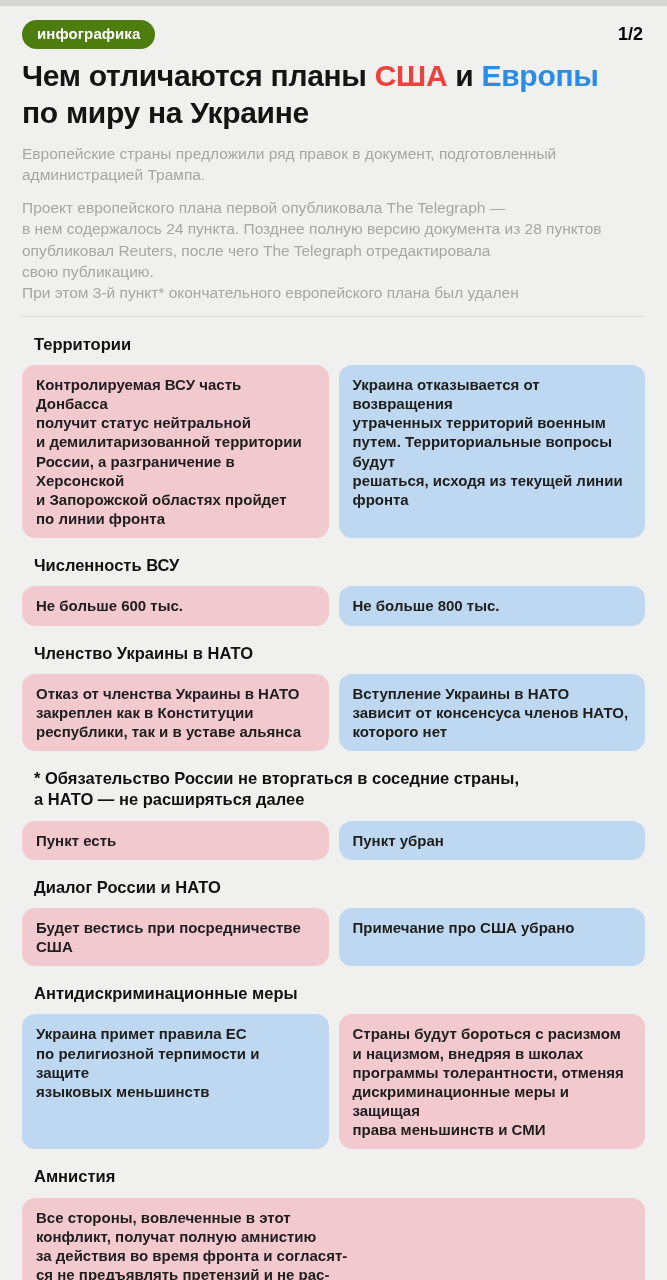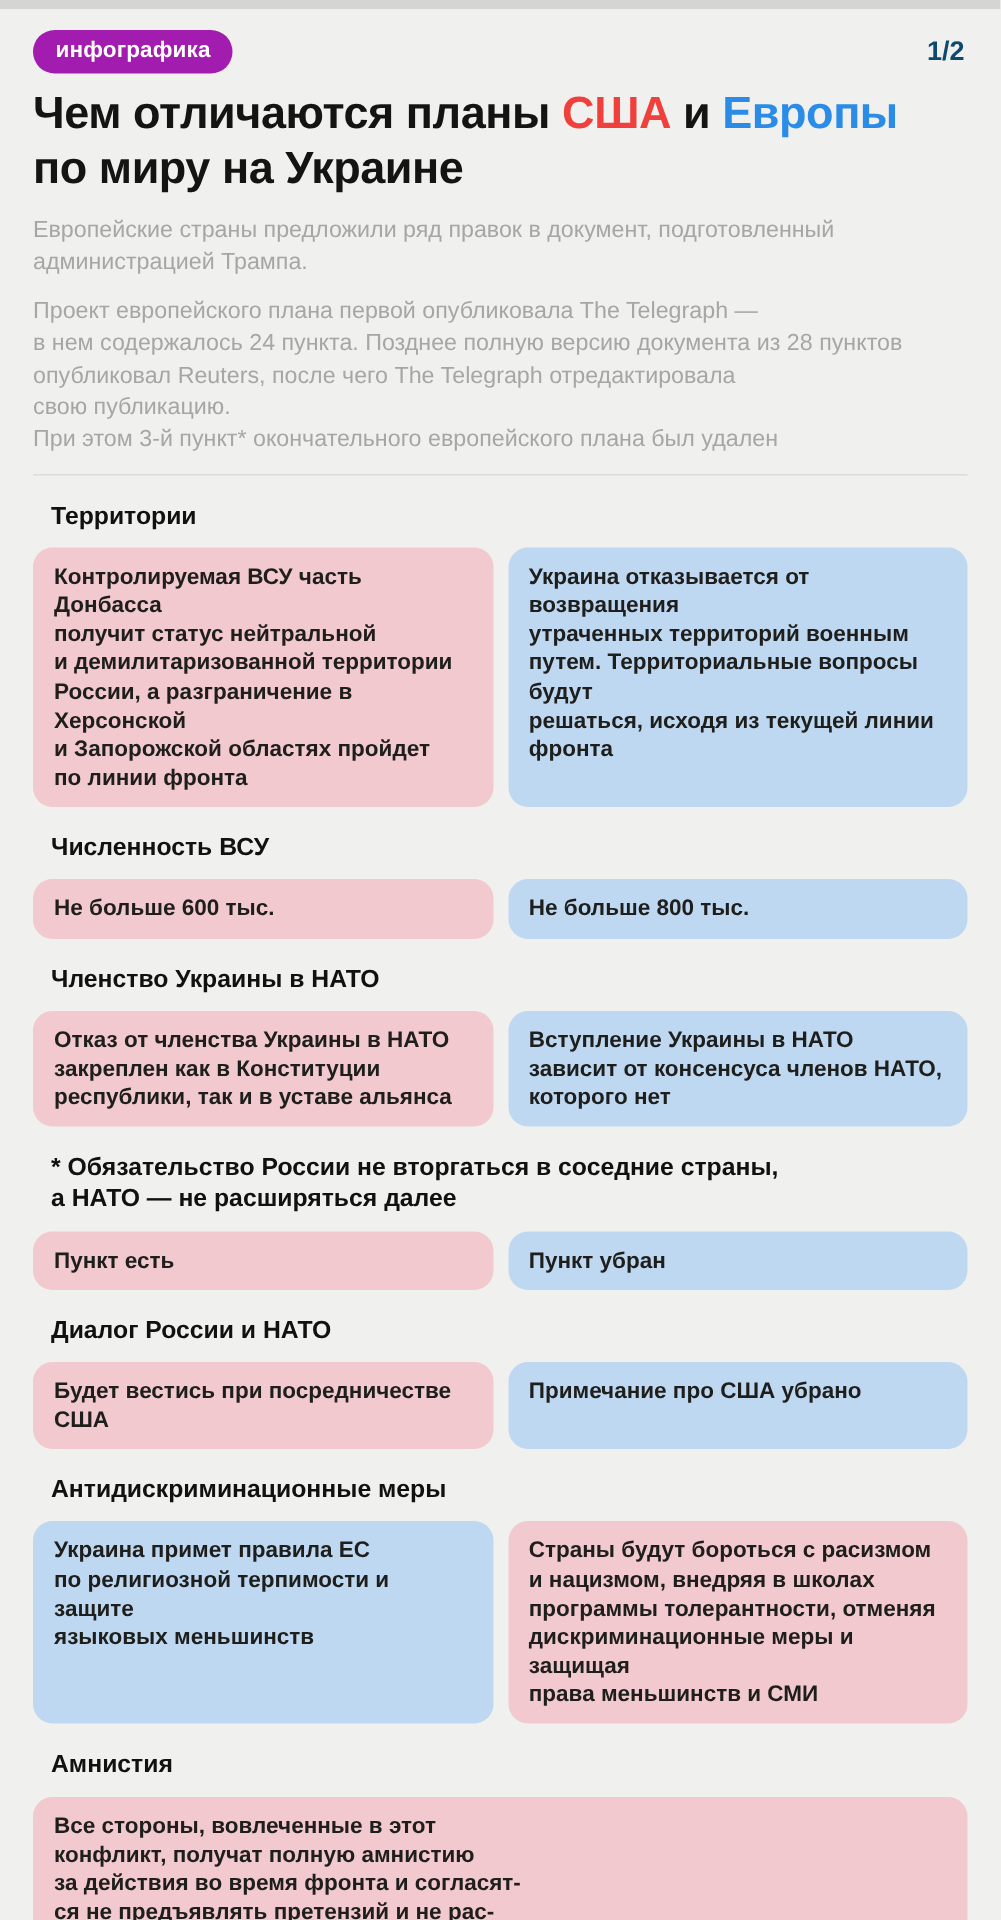--- a/index.html
+++ b/index.html
@@ -21,24 +21,24 @@
     height:1280px;
     background:var(--bg);
     font-family:"Liberation Sans","DejaVu Sans",sans-serif;
     color:var(--ink);
     overflow:hidden;
   }
   .top-strip{height:6px;background:var(--strip);}
   .container{padding:0 22px;}
   .badge-row{display:flex;justify-content:space-between;align-items:center;margin-top:14px;}
   .badge{
-    background:#a21caf;color:#FFFFFF;border-radius:999px;
+    background:#4d7c0f;color:#FFFFFF;border-radius:999px;
     padding:5px 15px 7px;font-size:15px;font-weight:600;letter-spacing:.1px;
   }
-  .page-indicator{font-size:18px;font-weight:700;color:#0c4a6e;padding-right:2px;}
+  .page-indicator{font-size:18px;font-weight:700;color:#000000;padding-right:2px;}
   h1.title{font-size:30px;line-height:1.22;font-weight:800;margin-top:9px;letter-spacing:-.3px;}
   .title .usa{color:var(--usa-red);}
   .title .europe{color:var(--europe-blue);}
   .intro p{
     color:var(--gray-text);font-size:15.5px;line-height:1.36;
     margin-top:12px;white-space:pre-line;
   }
   hr.divider{border:none;border-top:1px solid var(--divider);margin-top:13px;}
   section h2{
     font-size:16.5px;font-weight:700;color:#111;

